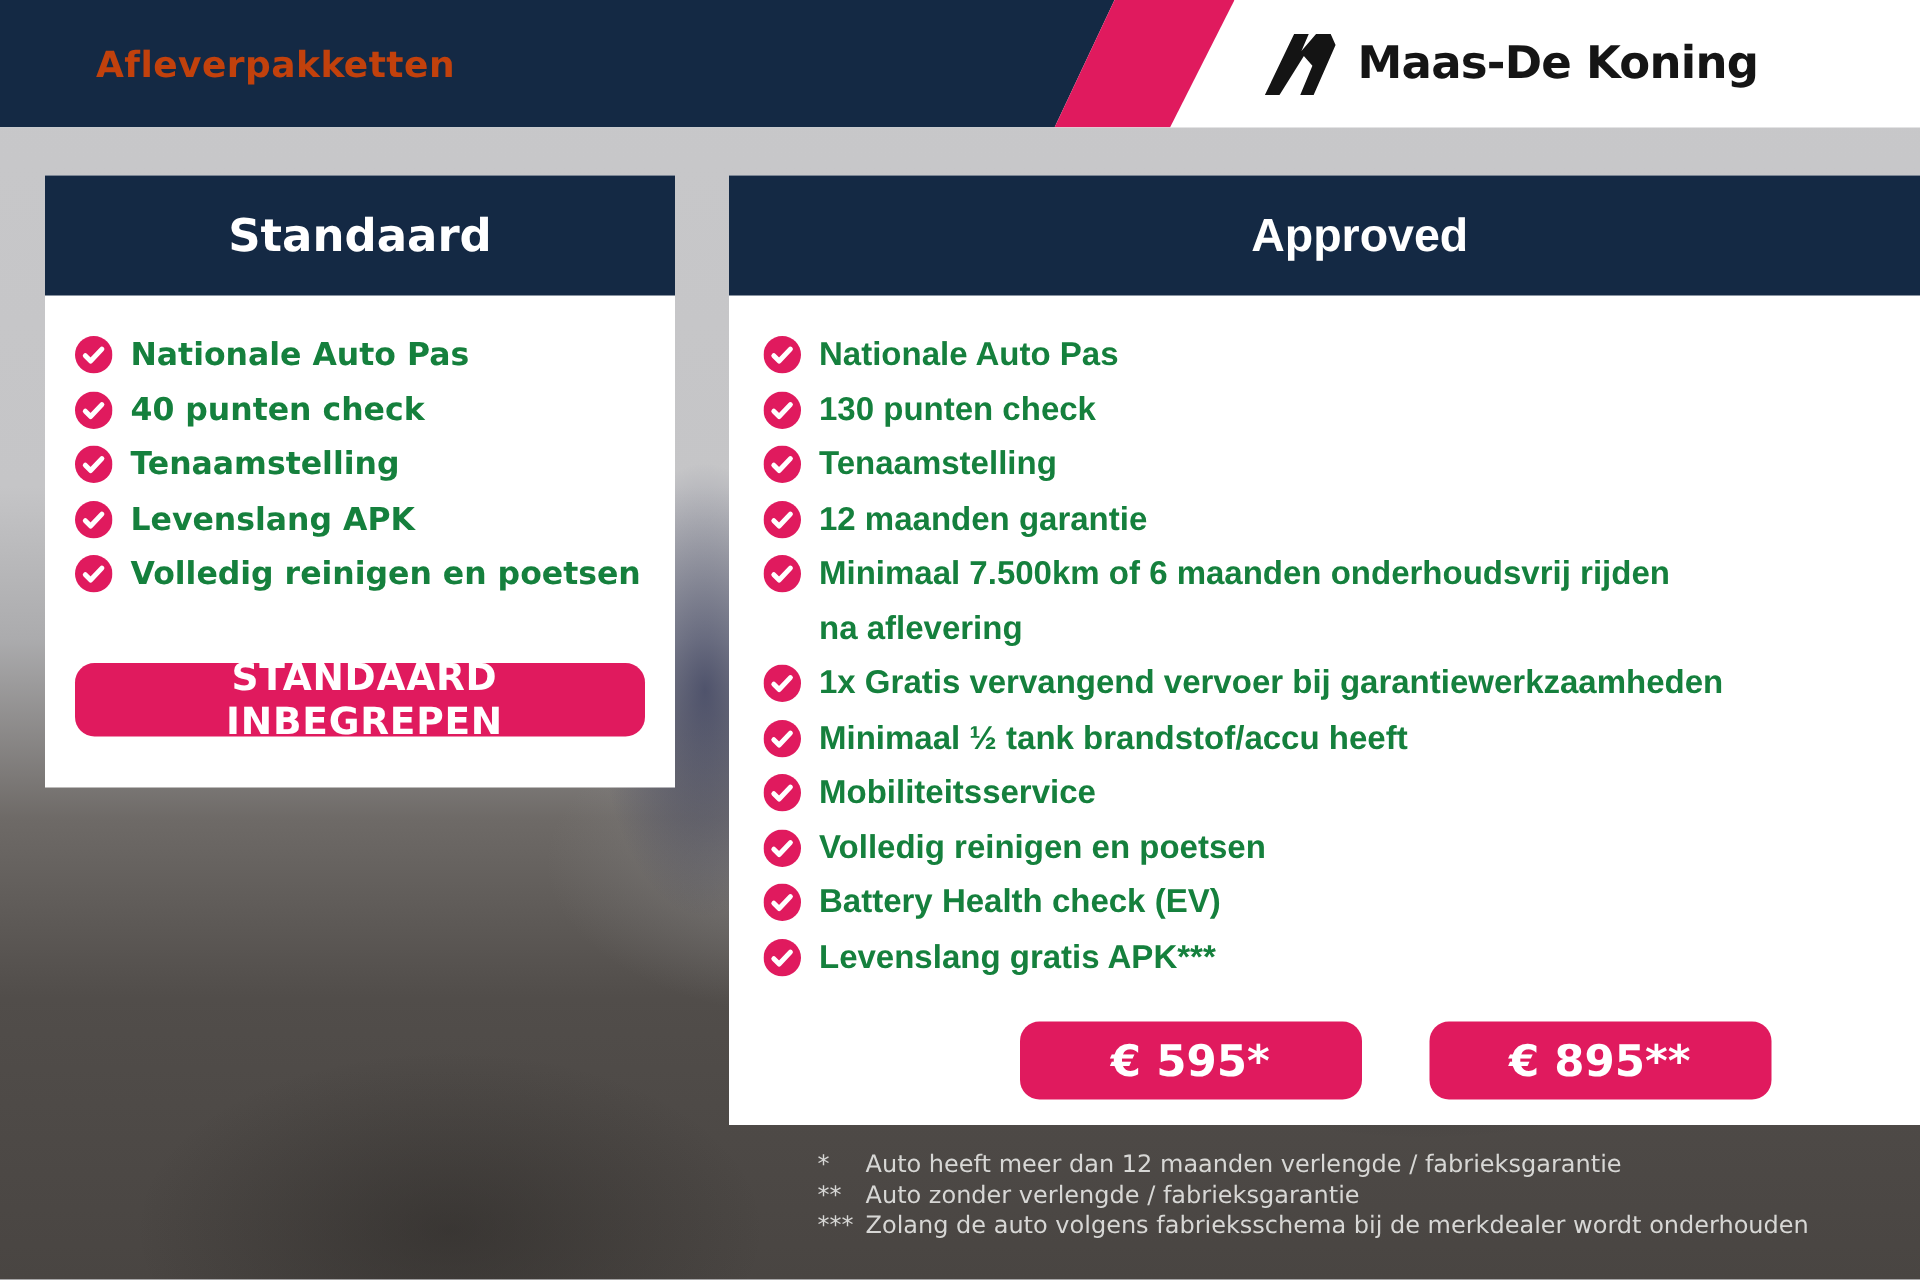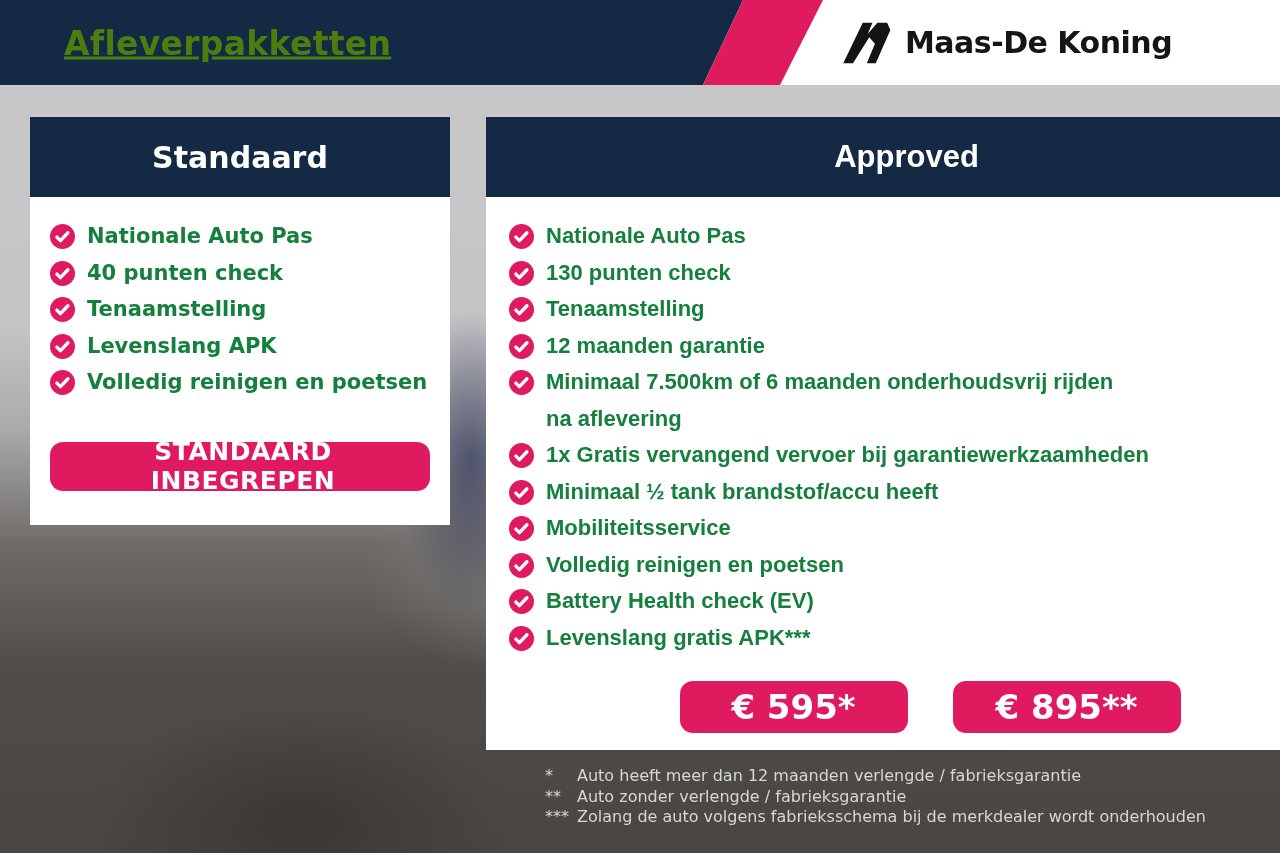--- a/index.html
+++ b/index.html
@@ -27,21 +27,21 @@
   .header-navy {
     position: absolute; inset: 0; background: #142944;
     clip-path: polygon(0 0, 743px 0, 703px 85px, 0 85px);
   }
   .header-pink {
     position: absolute; inset: 0; background: #e01a5e;
     clip-path: polygon(743px 0, 823px 0, 780px 85px, 703px 85px);
   }
   .page-title {
     position: absolute; left: 64px; top: 50%; transform: translateY(-50%);
-    z-index: 3; color: #4d7c0f; font-size: 33px; font-weight: bold; letter-spacing: 0.3px; text-decoration: underline;
+    z-index: 3; color: #c2410c; font-size: 24px; font-weight: bold; letter-spacing: 0.3px;
   }
   .brand {
     position: absolute; left: 840px; top: 0; height: 85px; z-index: 3;
     display: flex; align-items: center; gap: 13px;
   }
   .brand-mark svg { display: block; }
   .brand-name {
     color: #151515; font-size: 30px; font-weight: bold; letter-spacing: -0.5px;
   }
 
@@ -77,21 +77,21 @@
     display: flex; align-items: center; justify-content: center;
   }
   .standaard-btn {
     margin: 41px auto 0; width: 380px; height: 49px;
     font-size: 25px; letter-spacing: 0.5px; padding-left: 12px;
   }
   .price-row {
     display: flex; justify-content: center; gap: 45px;
     margin-top: 25px; transform: translateX(22px);
   }
-  .price-btn { width: 228px; height: 52px; font-size: 34px; }
+  .price-btn { width: 228px; height: 52px; font-size: 29px; }
 
   
   .footnotes {
     position: absolute; left: 545px; top: 766px;
     color: #d7d7d5; font-size: 16px; line-height: 20.5px;
     font-family: "DejaVu Sans", sans-serif;
   }
   .footnote-row { display: flex; }
   .footnote-marker { flex: none; width: 32px; }
 </style>

